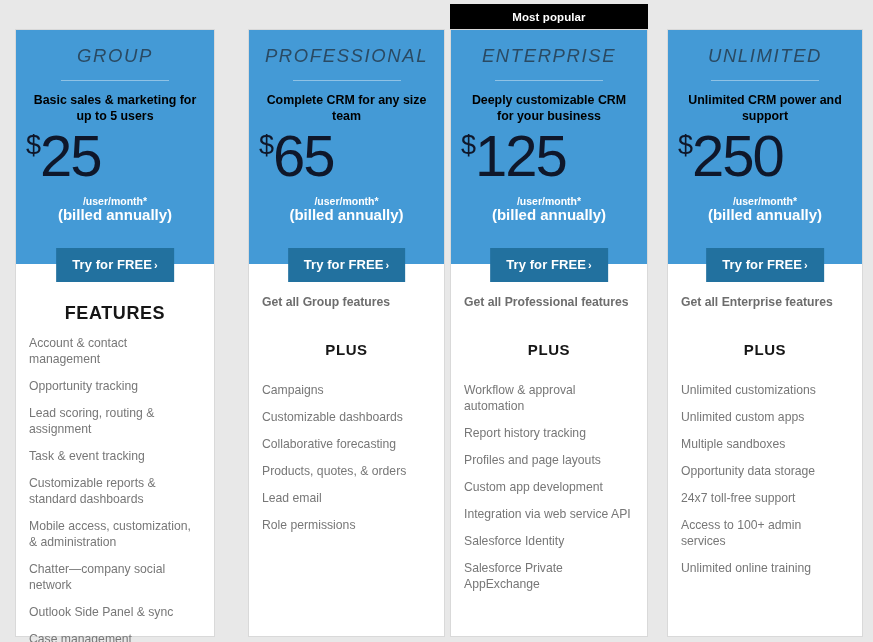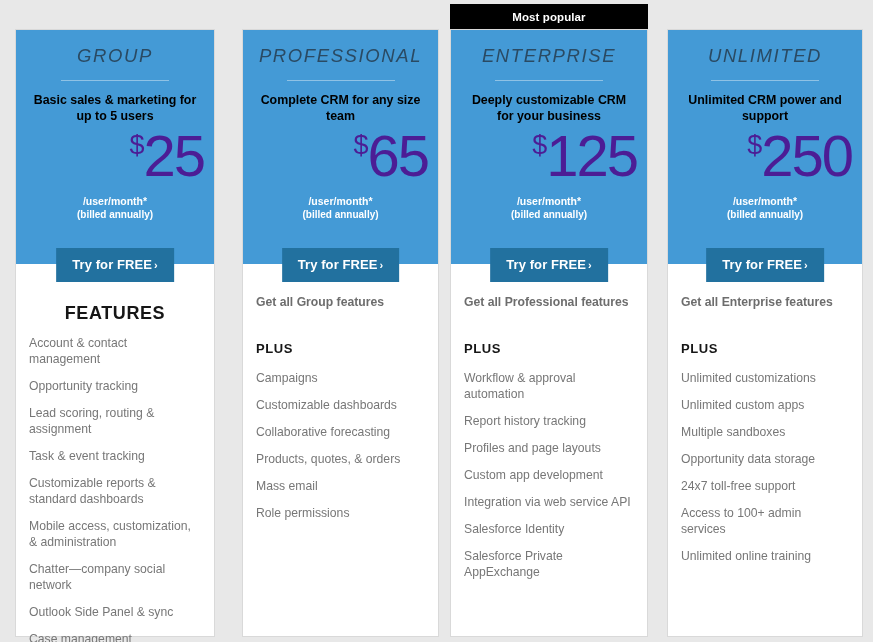--- a/index.html
+++ b/index.html
@@ -30,21 +30,21 @@
     box-sizing: border-box;
     display: flex;
     flex-direction: column;
   }
   .plan-card.featured {
     top: 29px;
     height: 608px;
   }
 
   .card-1 { left: 15px;  width: 200px; }
-  .card-2 { left: 242px; width: 197px; }
+  .card-2 { left: 248px; width: 197px; }
   .card-3 { left: 450px; width: 198px; }
   .card-4 { left: 667px; width: 196px; }
 
   .popular-banner {
     position: absolute;
     left: 450px;
     top: 4px;
     width: 198px;
     height: 25px;
     background: #000000;
@@ -89,22 +89,22 @@
     text-align: center;
     color: #000000;
     font-size: 12.4px;
     font-weight: bold;
     line-height: 16px;
     margin-top: 11px;
     padding: 0 2px;
   }
 
   .price-row {
-    text-align: right;
-    color: #4c1d95;
+    text-align: left;
+    color: #0f172a;
     margin-top: 3px;
     line-height: 1;
     white-space: nowrap;
   }
   .price-currency {
     font-size: 27px;
     font-weight: normal;
     vertical-align: 22px;
     letter-spacing: -1px;
   }
@@ -118,21 +118,21 @@
     text-align: center;
     color: #ffffff;
     font-size: 10.5px;
     font-weight: bold;
     margin-top: 9px;
     line-height: 14px;
   }
   .price-billing {
     text-align: center;
     color: #ffffff;
-    font-size: 10px;
+    font-size: 15px;
     font-weight: bold;
     line-height: 14px;
   }
 
   .cta-button {
     position: absolute;
     left: 50%;
     transform: translateX(-50%);
     bottom: -18px;
     background: #22719f;
@@ -168,25 +168,26 @@
 
   .inherit-line {
     color: #6d6d6d;
     font-size: 12.2px;
     font-weight: bold;
     line-height: 16px;
     margin: 0 0 2px 0;
   }
 
   .plus-heading {
+    text-align: center;
     color: #161616;
-    font-size: 13px;
+    font-size: 15px;
     font-weight: bold;
     letter-spacing: 0.6px;
-    margin: 31px 0 14px 0;
+    margin: 31px 0 24px 0;
   }
 
   .feature-list {
     list-style: none;
     margin: 0;
     padding: 0;
   }
   .feature-item {
     color: #777777;
     font-size: 12.2px;
@@ -244,21 +245,21 @@
       <button class="cta-button"><span>Try for FREE</span><span class="cta-chevron">›</span></button>
     </div>
     <div class="card-body">
       <div class="inherit-line">Get all Group features</div>
       <div class="plus-heading">PLUS</div>
       <ul class="feature-list">
         <li class="feature-item">Campaigns</li>
         <li class="feature-item">Customizable dashboards</li>
         <li class="feature-item">Collaborative forecasting</li>
         <li class="feature-item">Products, quotes, &amp; orders</li>
-        <li class="feature-item">Mass email</li>
+        <li class="feature-item">Lead email</li>
         <li class="feature-item">Role permissions</li>
       </ul>
     </div>
   </div>
 
   <div class="plan-card card-3 featured">
     <div class="card-head">
       <div class="plan-title">ENTERPRISE</div>
       <div class="title-rule"></div>
       <div class="plan-tagline">Deeply customizable CRM for your business</div>

